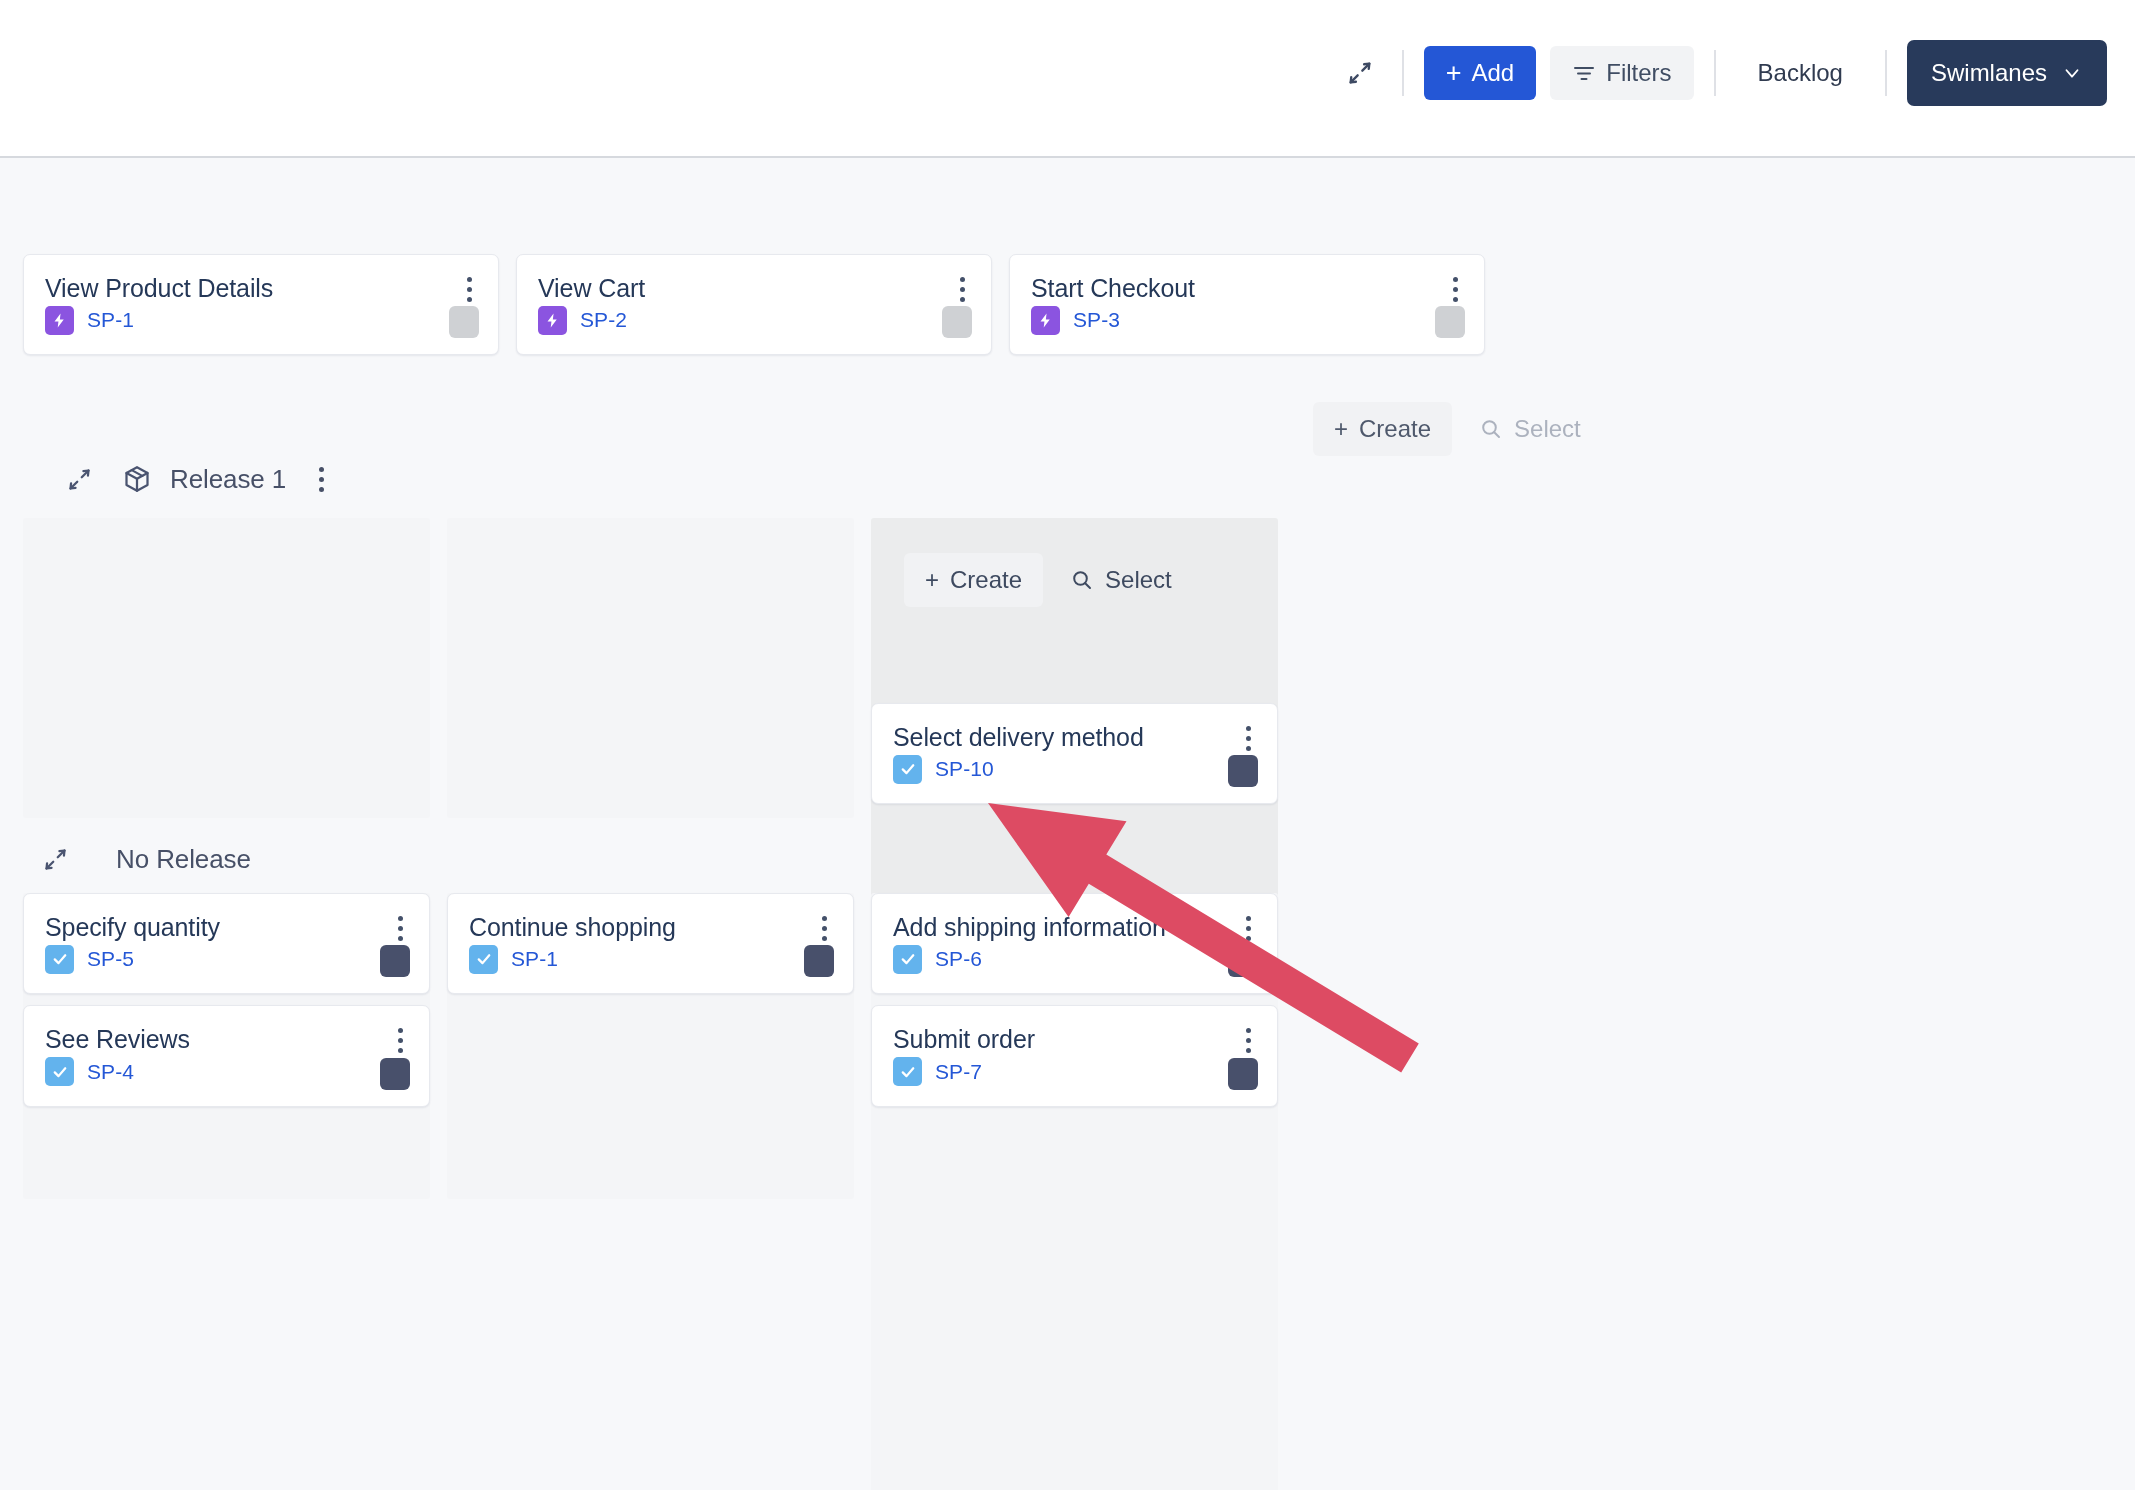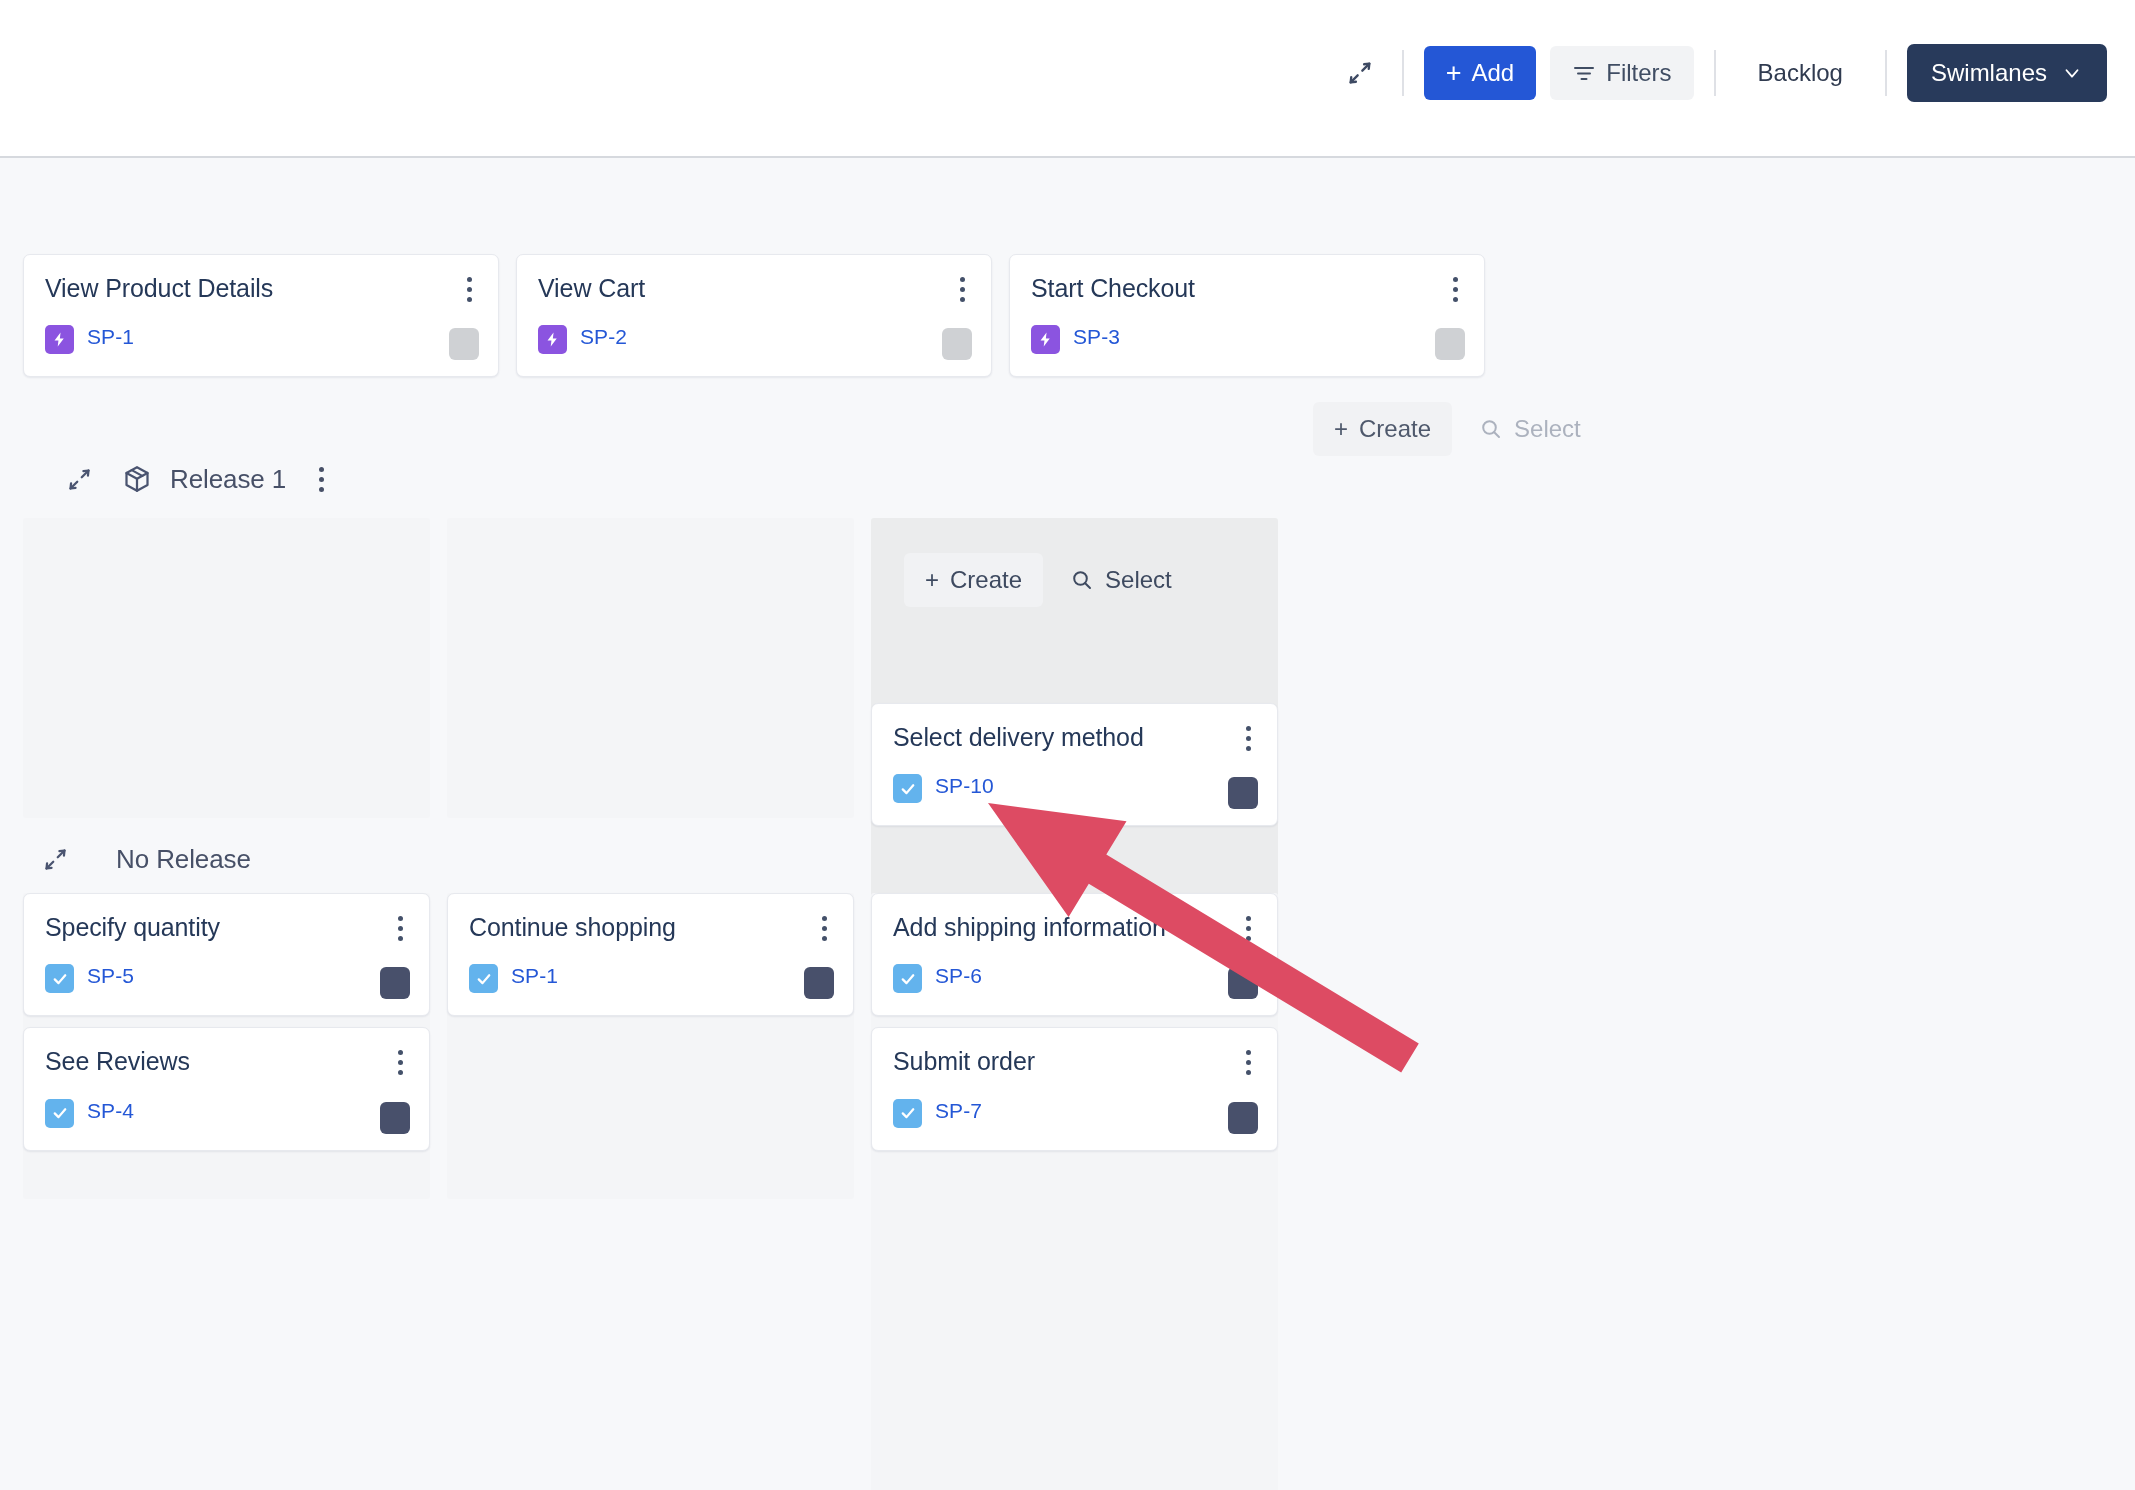--- a/index.html
+++ b/index.html
@@ -88,21 +88,21 @@
     margin-left: 14px;
   }
   .btn-plain {
     background: transparent;
     color: #303B50;
   }
   .btn-swimlanes {
     background: #283A5B;
     color: #FFFFFF;
     padding: 0 24px;
-    height: 58px;
+    height: 66px;
     border-radius: 7px;
   }
 
   
   .board {
     position: relative;
     height: 1330px;
     padding: 0;
   }
 
@@ -125,22 +125,22 @@
   }
   .card-title {
     font-size: 25px;
     color: #253858;
     line-height: 1.17;
     padding-right: 40px;
     letter-spacing: -0.1px;
   }
   .card-meta {
     display: flex;
-    align-items: flex-start;
-    margin-top: 22px;
+    align-items: center;
+    margin-top: 0;
     min-height: 34px;
   }
   .type-icon {
     width: 29px; height: 29px;
     border-radius: 5px;
     display: flex; align-items: center; justify-content: center;
     flex: none;
   }
   .type-epic { background: #8B54E0; }
   .type-story { background: #63B3ED; }

